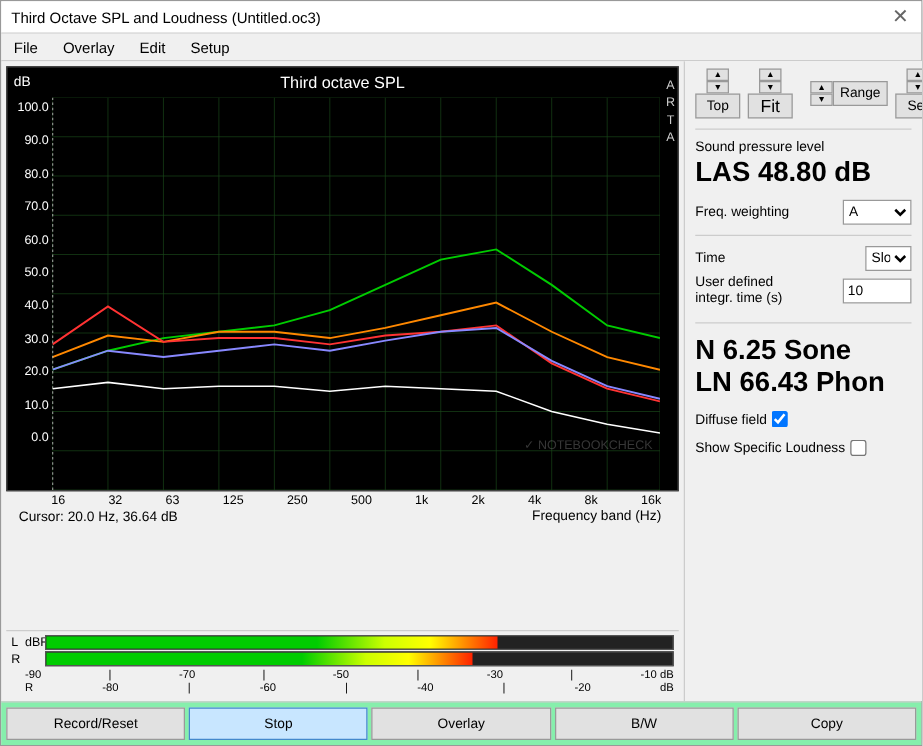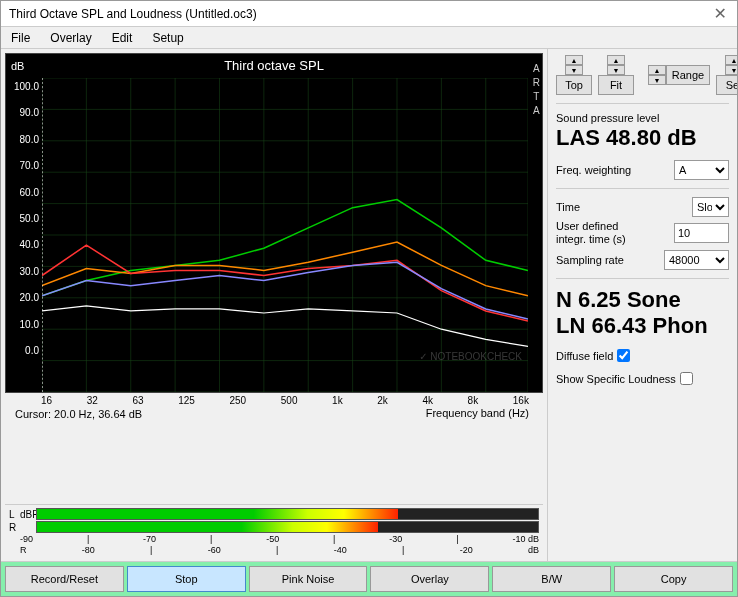--- a/index.html
+++ b/index.html
@@ -495,21 +495,21 @@
             <div class="spin-btn">▲</div>
             <div class="spin-btn">▼</div>
           </div>
           <div class="btn-label" style="width:36px;height:20px;font-size:11px;background:#e1e1e1;border:1px solid #999;display:flex;align-items:center;justify-content:center;">Top</div>
         </div>
         <div style="display:flex;flex-direction:column;align-items:center;">
           <div style="display:flex;flex-direction:column;">
             <div class="spin-btn">▲</div>
             <div class="spin-btn">▼</div>
           </div>
-          <div class="btn-label" style="width:36px;height:20px;font-size:11px;background:#e1e1e1;border:1px solid #999;cursor:pointer;display:flex;align-items:center;justify-content:center;">Fit</div>
+          <div class="btn-label" style="width:36px;height:20px;font-size:14px;background:#e1e1e1;border:1px solid #999;cursor:pointer;display:flex;align-items:center;justify-content:center;">Fit</div>
         </div>
         <div style="display:flex;align-items:center;margin-left:8px;">
           <div style="display:flex;flex-direction:column;">
             <div class="spin-btn">▲</div>
             <div class="spin-btn">▼</div>
           </div>
           <div class="btn-label" style="width:44px;height:20px;font-size:11px;background:#e1e1e1;border:1px solid #999;display:flex;align-items:center;justify-content:center;">Range</div>
         </div>
         <div style="display:flex;flex-direction:column;align-items:center;">
           <div style="display:flex;flex-direction:column;">
@@ -548,28 +548,20 @@
             <option>Fast</option>
             <option>Impulse</option>
           </select>
         </div>
 
         <div class="timing-row">
           <span class="timing-row-label" style="max-width:90px;line-height:1.2;">User defined integr. time (s)</span>
           <input class="timing-input" type="text" value="10" style="">
         </div>
 
-        <div class="sampling-row">
-          <span class="sampling-label">Sampling rate</span>
-          <select class="sampling-select">
-            <option>44100</option>
-            <option selected="">48000</option>
-            <option>96000</option>
-          </select>
-        </div>
       </div>
 
       <div class="divider"></div>
 
       <div class="loudness-section">
         <div class="loudness-value">N 6.25 Sone</div>
         <div class="loudness-value">LN 66.43 Phon</div>
       </div>
 
       <div class="checkbox-row">
@@ -579,18 +571,17 @@
       <div class="checkbox-row">
         <span class="checkbox-label">Show Specific Loudness</span>
         <input type="checkbox" style="">
       </div>
     </div>
   </div>
 
   <div class="bottom-buttons">
     <button class="bottom-btn">Record/Reset</button>
     <button class="bottom-btn active">Stop</button>
-    <button class="bottom-btn">Pink Noise</button>
     <button class="bottom-btn">Overlay</button>
     <button class="bottom-btn">B/W</button>
     <button class="bottom-btn">Copy</button>
   </div>
 </div>
 
 </body></html>

